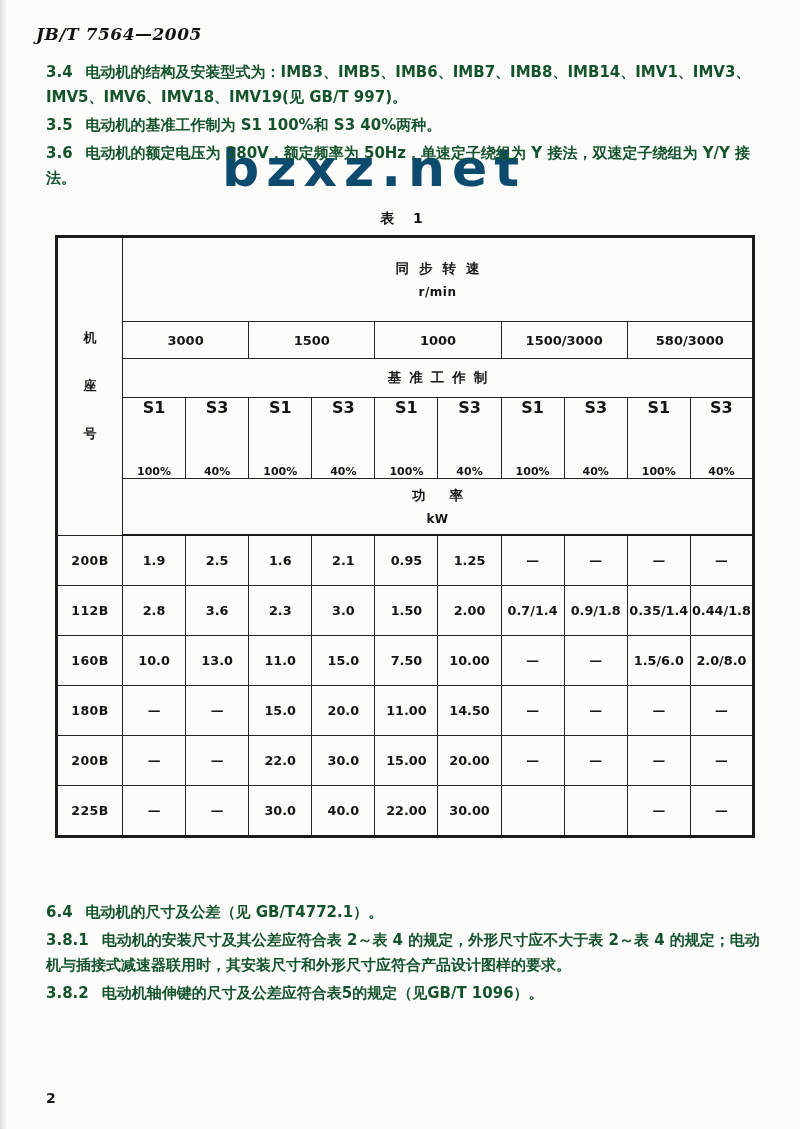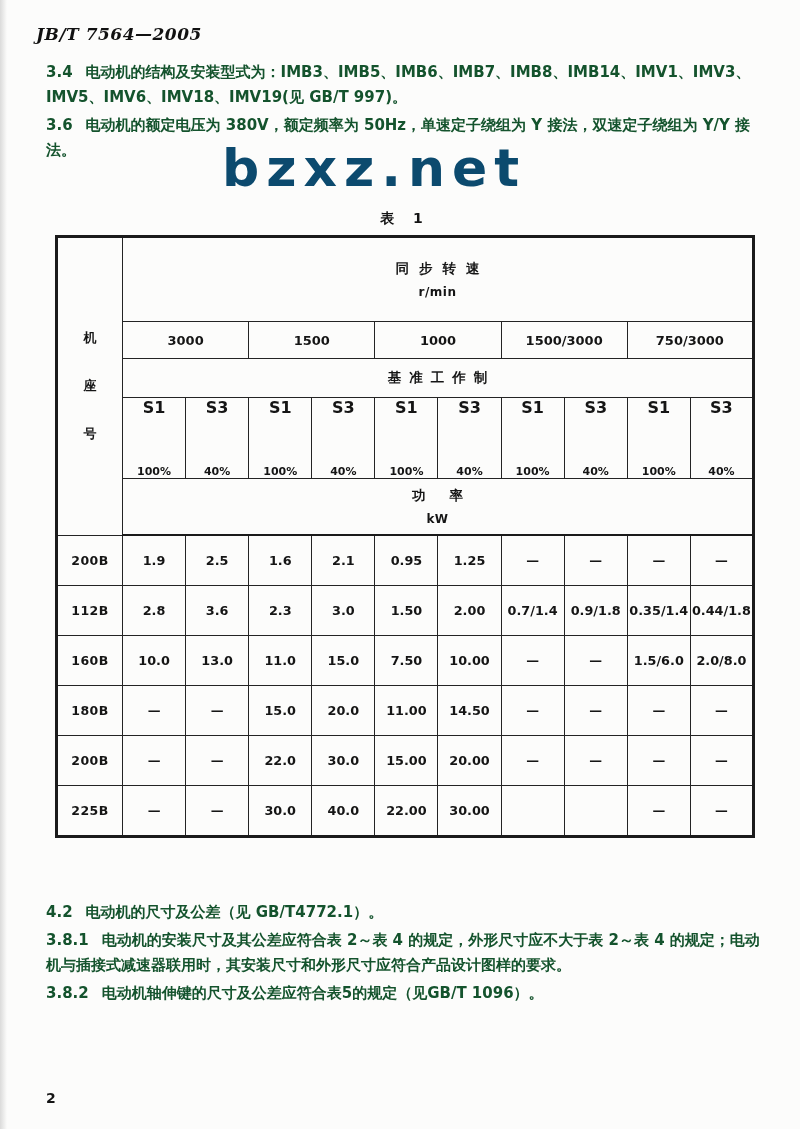--- a/index.html
+++ b/index.html
@@ -63,20 +63,21 @@
 <body>
 
 <div class="page">
   <div class="scan-edge"></div>
   <div class="watermark">bzxz.net</div>
 
   <div class="doc-number">JB/T 7564—2005</div>
 
   <div class="content">
     <p class="para"><span class="pnum">3.4</span><span>电动机的结构及安装型式为：IMB3、IMB5、IMB6、IMB7、IMB8、IMB14、IMV1、IMV3、IMV5、IMV6、IMV18、IMV19(见 GB/T 997)。</span></p>
+    <p class="para"><span class="pnum">3.5</span><span>电动机的基准工作制为 S1 100%和 S3 40%两种。</span></p>
     <p class="para"><span class="pnum">3.6</span><span>电动机的额定电压为 380V，额定频率为 50Hz，单速定子绕组为 Y 接法，双速定子绕组为 Y/Y 接法。</span></p>
   </div>
 
   <div class="table-wrap">
     <div class="table-caption">表 1</div>
     <table class="t1">
       <colgroup>
         <col class="c-frame">
         <col>
           <col>
@@ -101,21 +102,21 @@
           <td colspan="10">
             <div class="head-title">同步转速</div>
             <div class="head-unit">r/min</div>
           </td>
         </tr>
         <tr class="r-speeds">
           <td colspan="2">3000</td>
           <td colspan="2">1500</td>
           <td colspan="2">1000</td>
           <td colspan="2">1500/3000</td>
-          <td colspan="2">750/3000</td>
+          <td colspan="2">580/3000</td>
         </tr>
         <tr class="r-duty-title">
           <td colspan="10">
             <div class="head-title-duty">基准工作制</div>
           </td>
         </tr>
         <tr class="r-duty">
             <td>
               <div class="duty-mode">S1</div>
               <div class="duty-pct">100%</div>
@@ -241,19 +242,19 @@
             <td></td>
             <td></td>
             <td>—</td>
             <td>—</td>
           </tr>
         </tbody>
     </table>
   </div>
 
   <div class="content-bottom">
-    <p class="para"><span class="pnum">4.2</span><span>电动机的尺寸及公差（见 GB/T4772.1）。</span></p>
+    <p class="para"><span class="pnum">6.4</span><span>电动机的尺寸及公差（见 GB/T4772.1）。</span></p>
     <p class="para"><span class="pnum">3.8.1</span><span>电动机的安装尺寸及其公差应符合表 2～表 4 的规定，外形尺寸应不大于表 2～表 4 的规定；电动机与插接式减速器联用时，其安装尺寸和外形尺寸应符合产品设计图样的要求。</span></p>
     <p class="para"><span class="pnum">3.8.2</span><span>电动机轴伸键的尺寸及公差应符合表5的规定（见GB/T 1096）。</span></p>
   </div>
 
   <div class="page-number">2</div>
 </div>
 
 </body></html>

